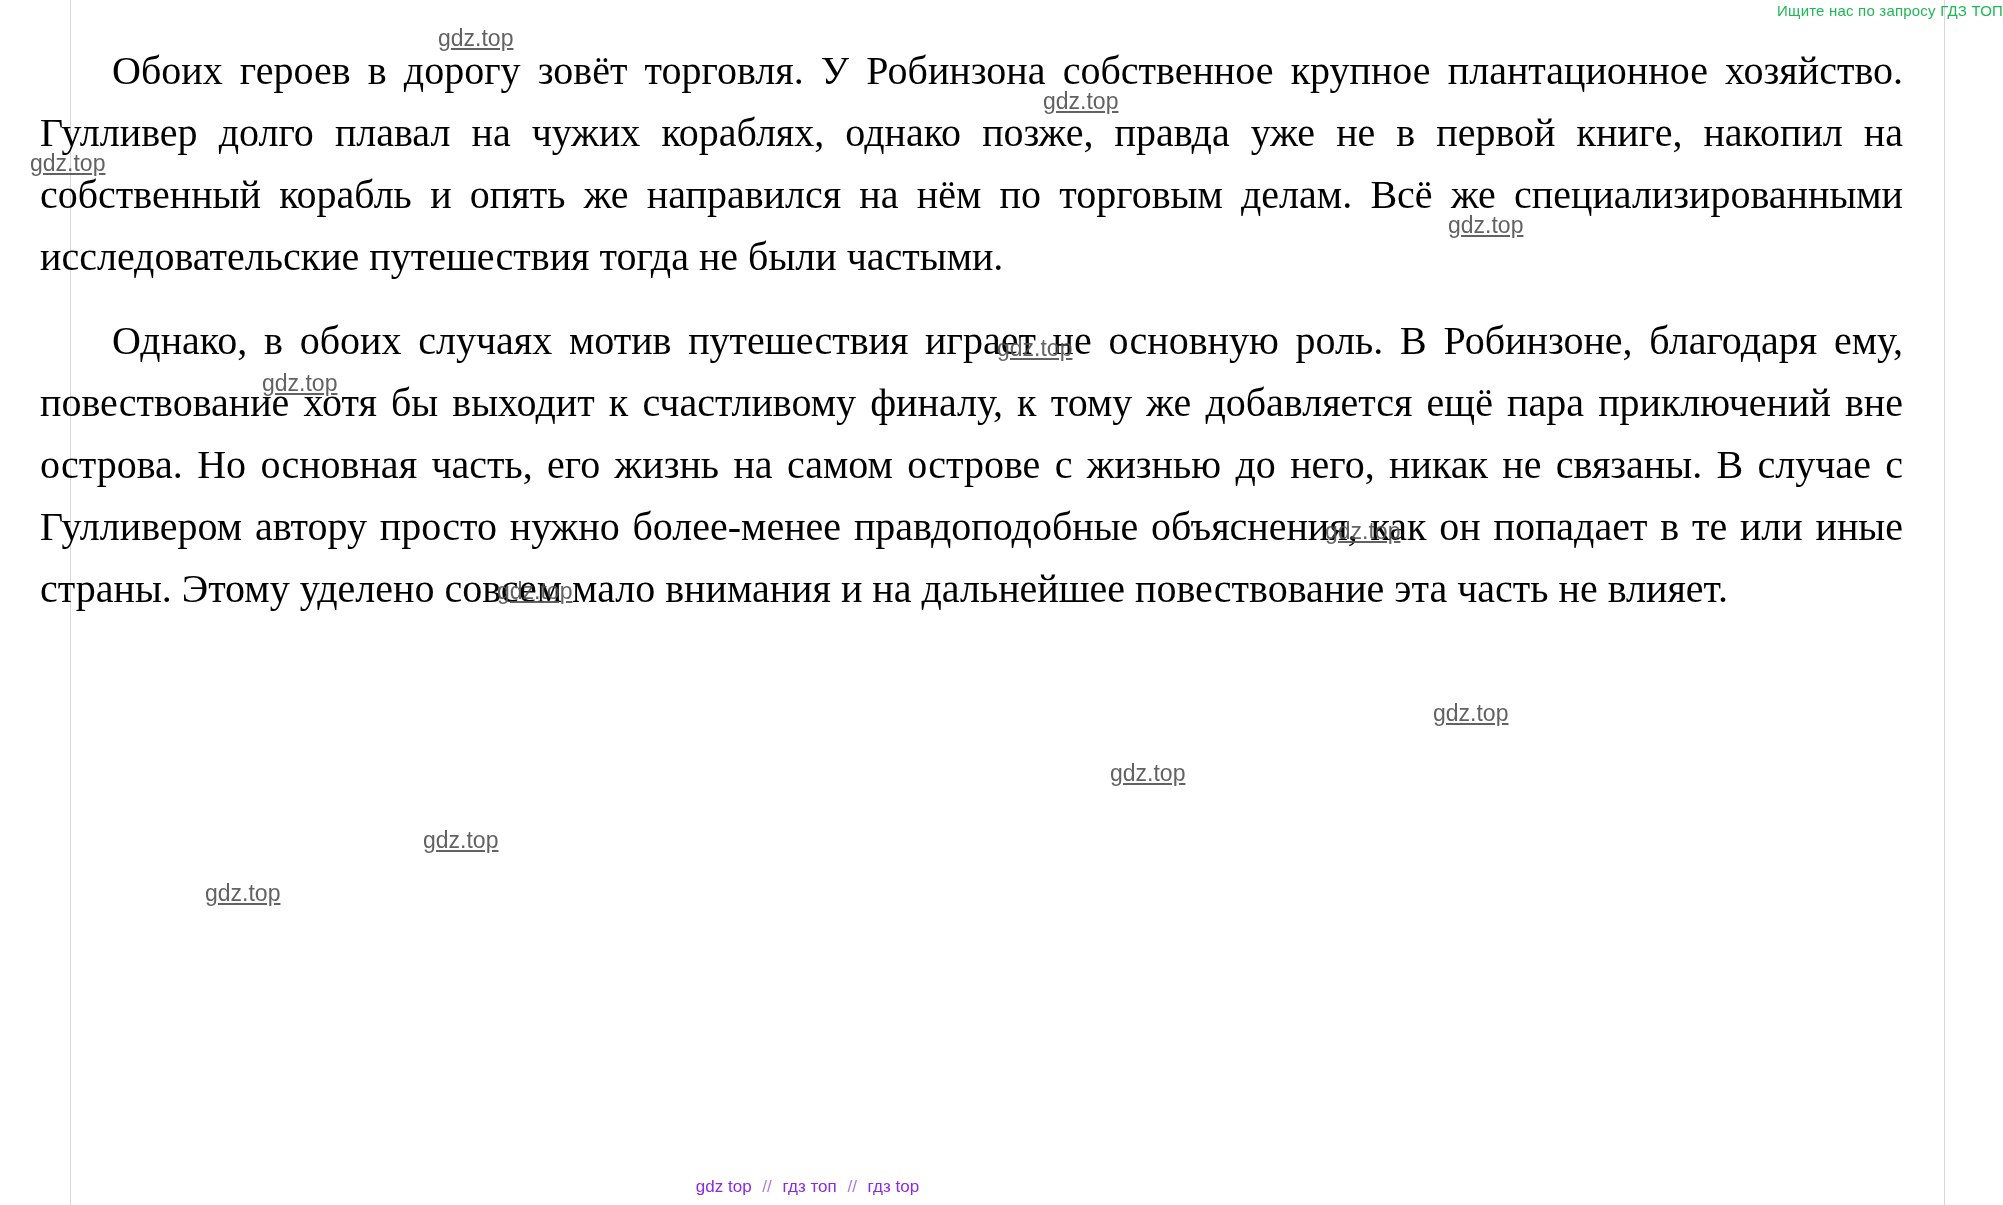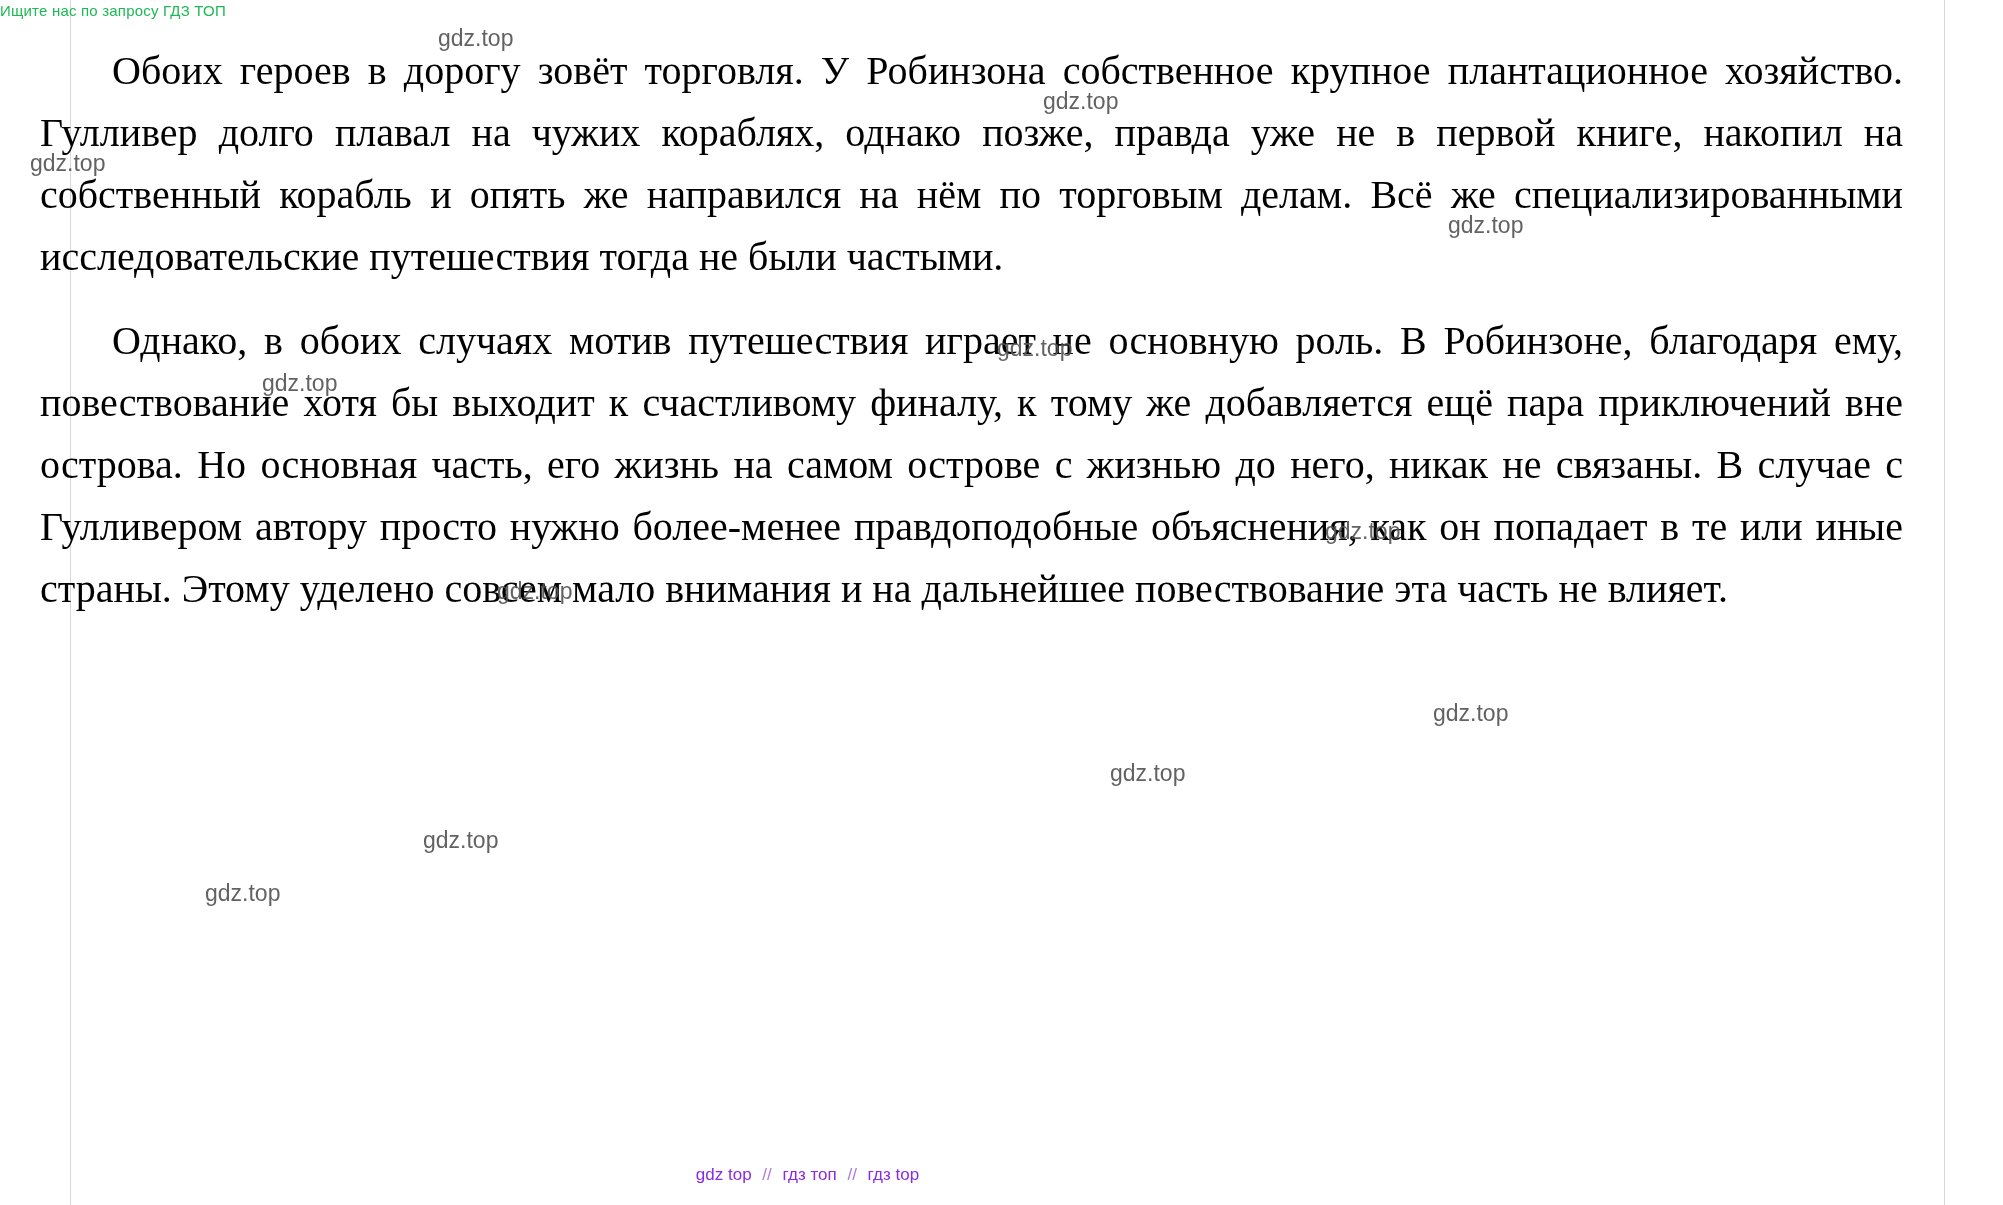--- a/index.html
+++ b/index.html
@@ -41,21 +41,21 @@
     width: 1px;
     height: 1205px;
     background: #d8d8d8;
   }
 
   .top-banner {
     position: absolute;
     left: 0;
     top: 0;
     width: 2003px;
-    text-align: left;
+    text-align: right;
     font-family: "Liberation Sans", sans-serif;
     font-size: 15px;
     color: #1db954;
     letter-spacing: 0.2px;
     padding-top: 2px;
   }
 
   .content {
     position: absolute;
     left: 40px;
@@ -80,26 +80,27 @@
   
   .wm {
     position: absolute;
     font-family: "Liberation Sans", sans-serif;
     font-size: 23px;
     color: #555555;
     opacity: 0.92;
     white-space: nowrap;
     pointer-events: none;
     user-select: none;
+    text-decoration: underline;
   }
 
   .footer {
     position: absolute;
     left: 0;
-    bottom: 20px;
+    bottom: 8px;
     width: 1615px;
     text-align: center;
     font-family: "Liberation Sans", sans-serif;
     font-size: 17px;
     color: #8a2be2;
     white-space: nowrap;
   }
   .footer .sep {
     color: #b07ae0;
     padding: 0 6px;

